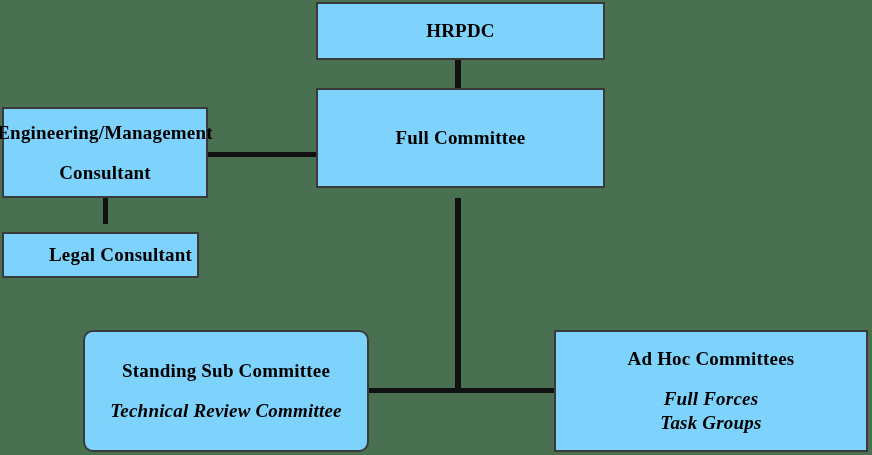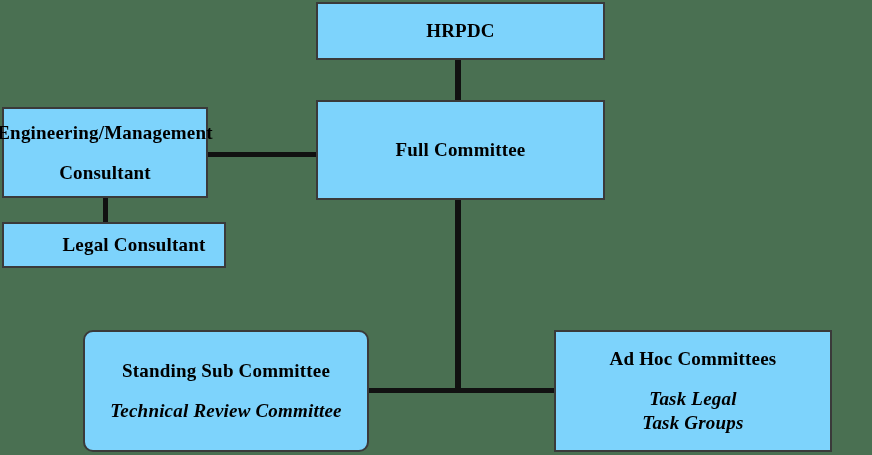--- a/index.html
+++ b/index.html
@@ -44,25 +44,25 @@
     letter-spacing: 0.2px;
   }
   .node .sub.spaced {
     margin-top: 16px;
   }
   .node .sub.tight {
     margin-top: 0px;
   }
   
   #node-hrpdc      { left: 316px; top: 2px;   width: 289px; height: 58px; }
-  #node-full       { left: 316px; top: 100px; width: 289px; height: 100px; }
+  #node-full       { left: 316px; top: 88px; width: 289px; height: 100px; }
   #node-eng        { left: 2px;   top: 107px; width: 206px; height: 91px; gap: 16px; }
-  #node-legal      { left: 2px;   top: 222px; width: 224px; height: 46px; padding-left: 40px; }
+  #node-legal      { left: 2px;   top: 232px; width: 197px; height: 46px; padding-left: 40px; }
   #node-standing   { left: 83px;  top: 330px; width: 286px; height: 122px; border-radius: 10px; }
-  #node-adhoc      { left: 554px; top: 330px; width: 278px; height: 122px; }
+  #node-adhoc      { left: 554px; top: 330px; width: 314px; height: 122px; }
 
   .connector {
     position: absolute;
     background: #111111;
     z-index: 1;
   }
   
   #conn-hrpdc-full   { left: 455px; top: 58px;  width: 6px;  height: 46px; }
   
   #conn-eng-full     { left: 204px; top: 152px; width: 116px; height: 5px; }
@@ -101,17 +101,17 @@
     <div class="title">Legal Consultant</div>
   </div>
 
   <div class="node" id="node-standing">
     <div class="title">Standing Sub Committee</div>
     <div class="sub spaced">Technical Review Committee</div>
   </div>
 
   <div class="node" id="node-adhoc">
     <div class="title">Ad Hoc Committees</div>
-    <div class="sub spaced">Task Legal</div>
+    <div class="sub spaced">Full Forces</div>
     <div class="sub tight">Task Groups</div>
   </div>
 
 </div>
 
 </body></html>

